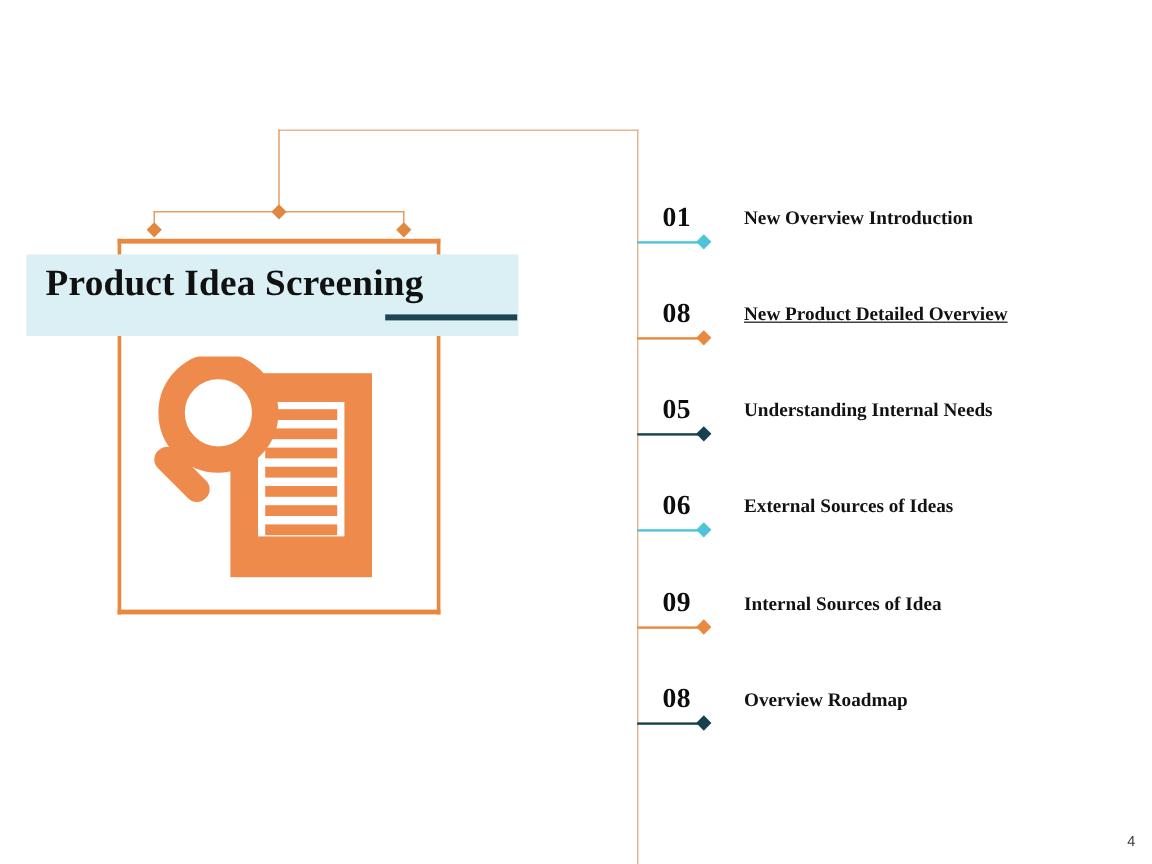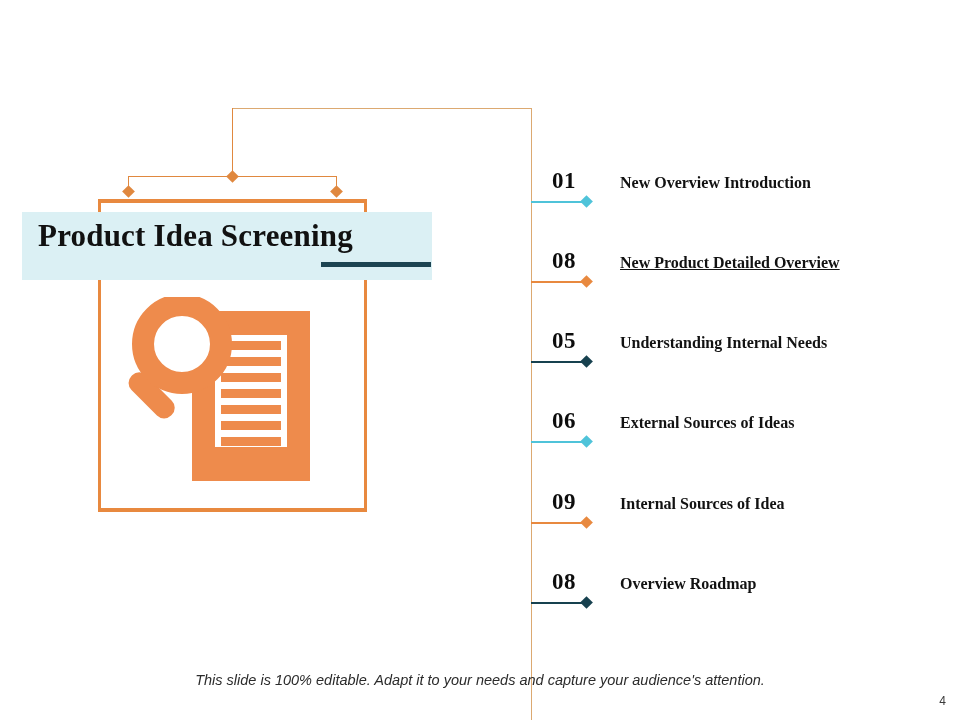--- a/index.html
+++ b/index.html
@@ -251,16 +251,15 @@
         <div class="item-label" style="top: 495px;">Internal Sources of Idea</div>
       </div>
       <div class="list-item" style="top: 0px;">
         <div class="item-line" style="top: 602px; background: rgb(23, 65, 79);"></div>
         <div class="item-diamond" style="top: 598px; left: 51px; background: rgb(23, 65, 79);"></div>
         <div class="item-num" style="top: 569px;">08</div>
         <div class="item-label" style="top: 575px;">Overview Roadmap</div>
       </div>
     </div>
 
-  <div id="footer-note">This slide is 100% editable. Adapt it to your needs and capture your audience's attention.</div>
   <div id="page-number">4</div>
 
 </div>
 
 </body></html>

